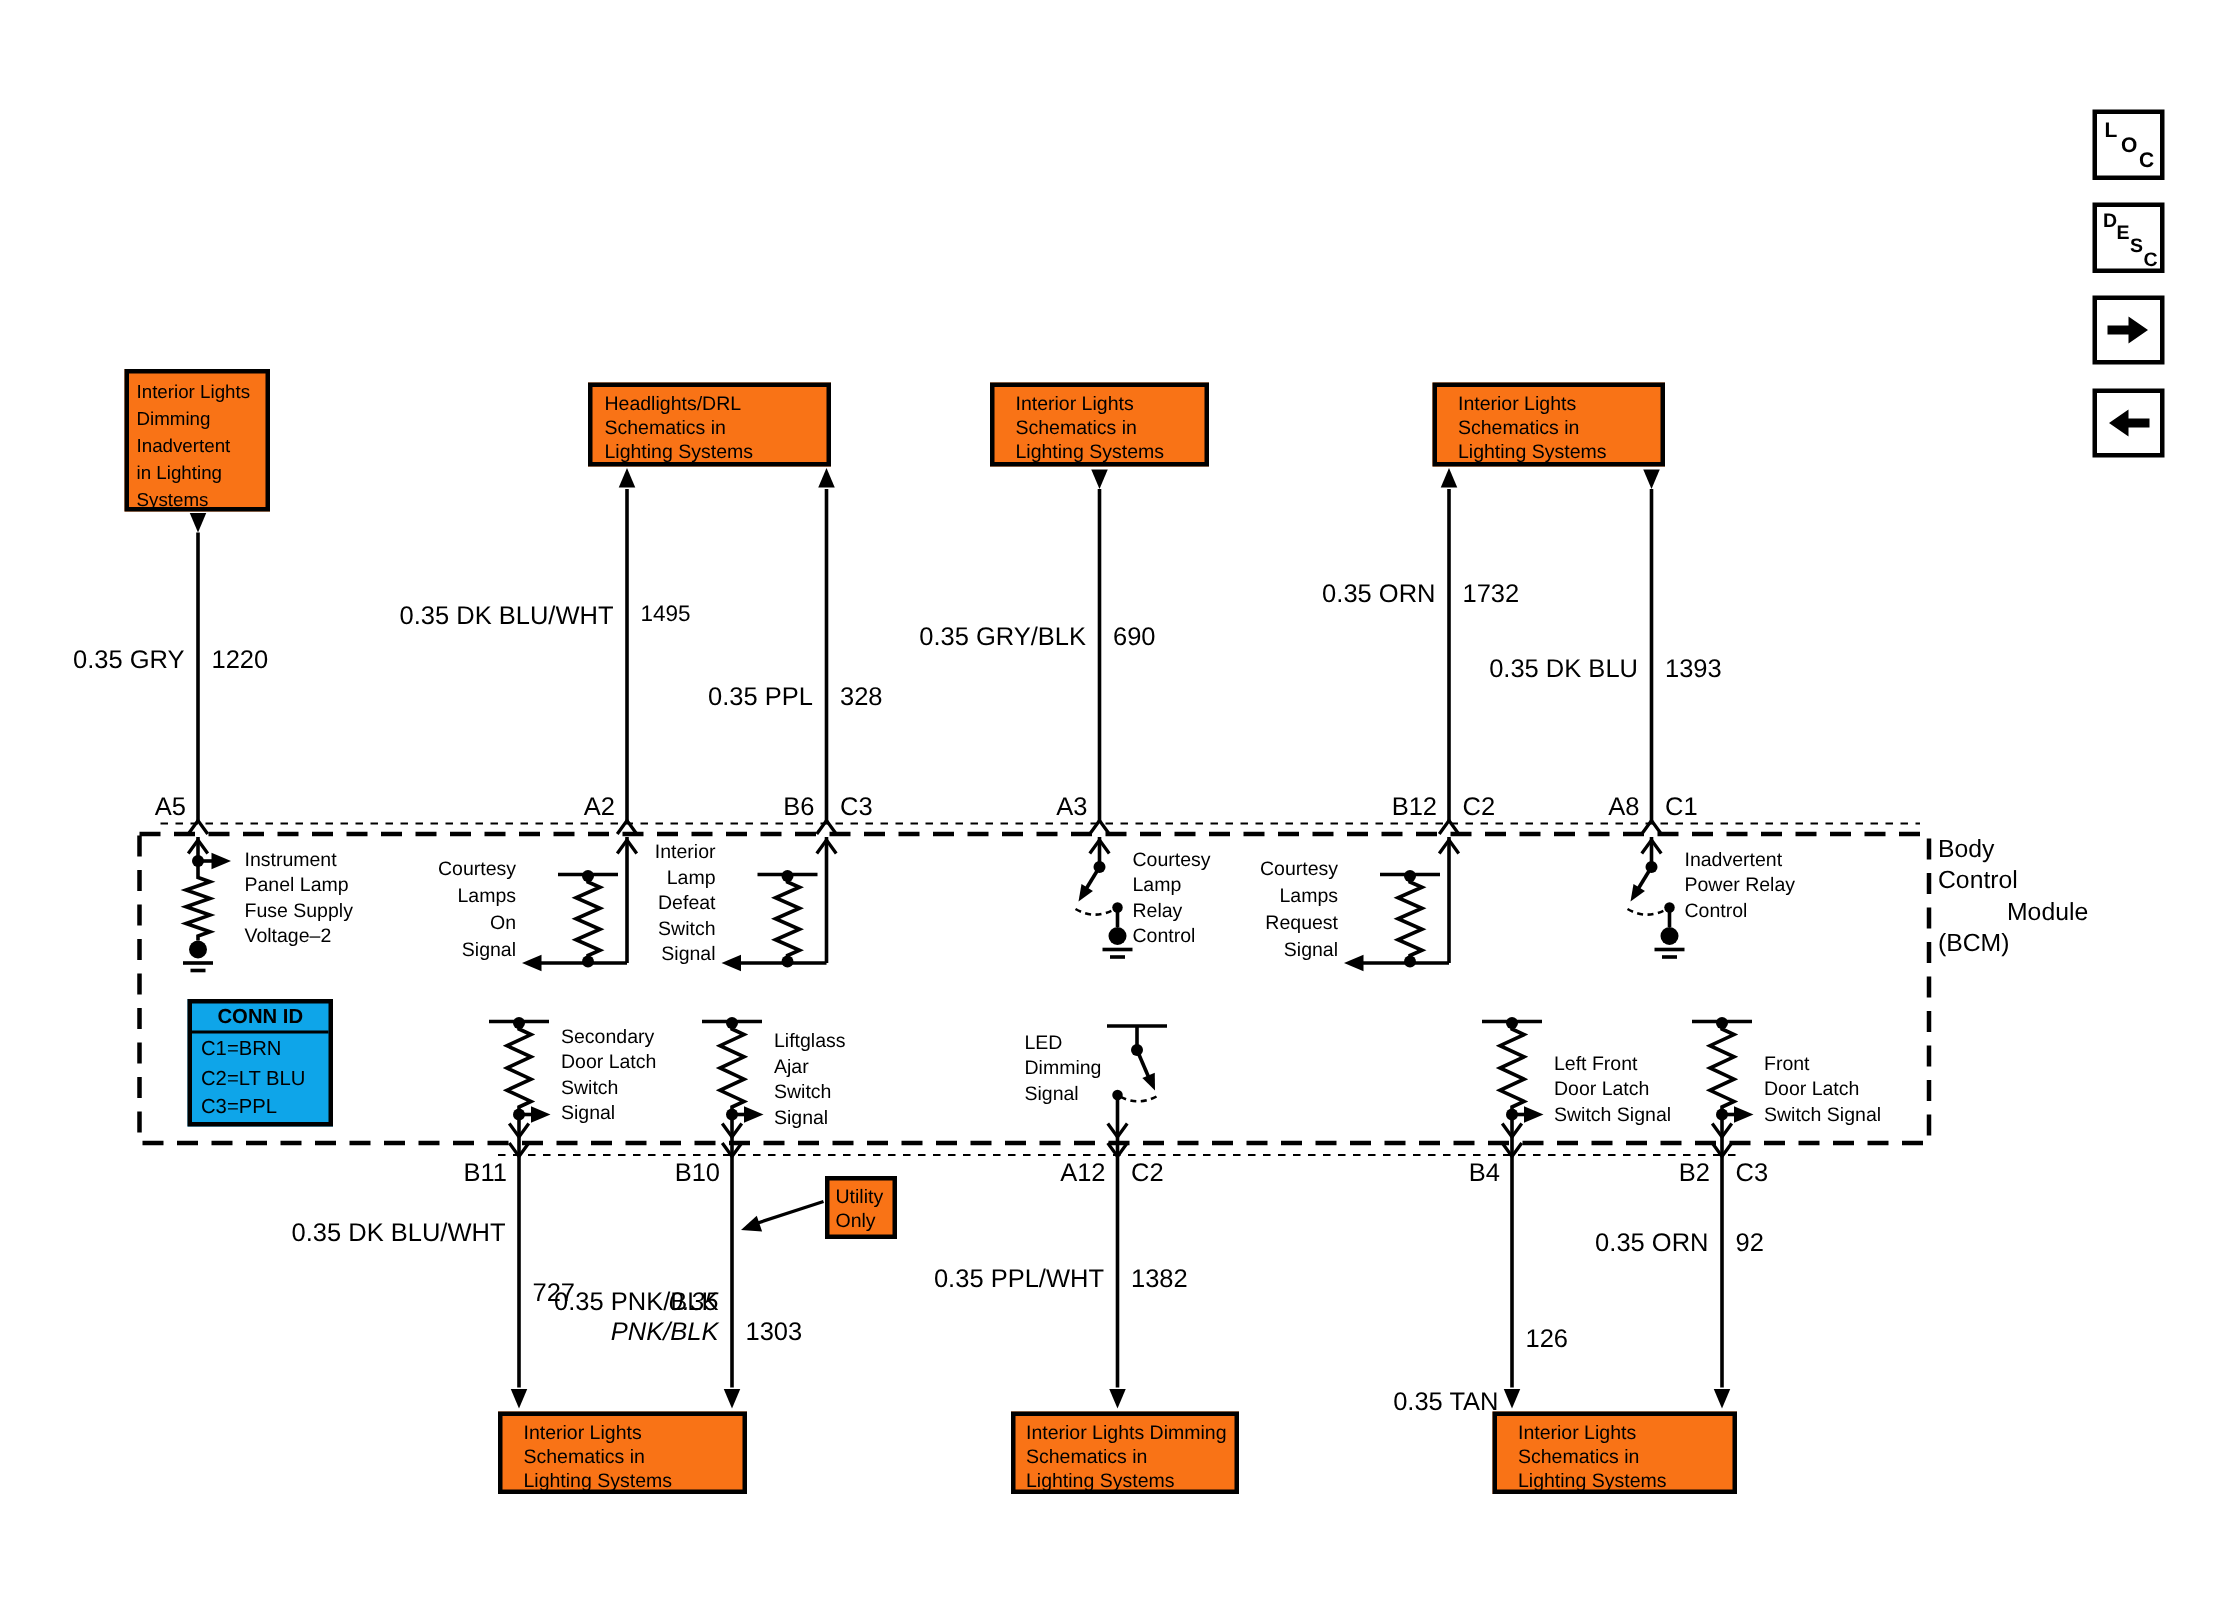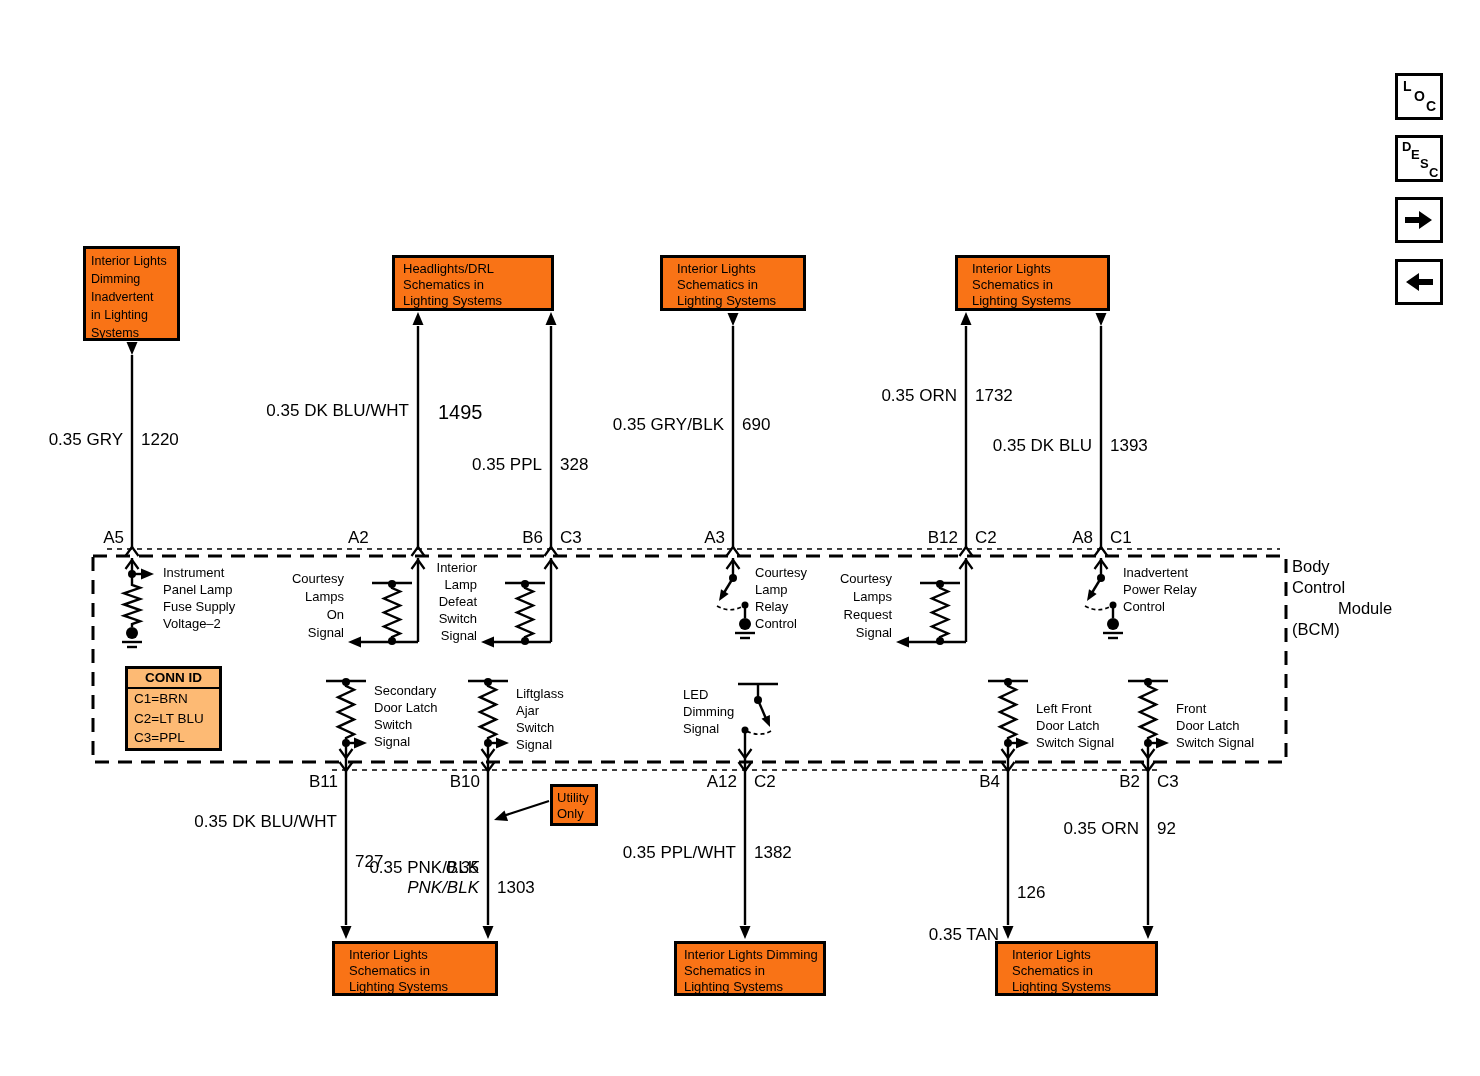--- a/index.html
+++ b/index.html
@@ -5,21 +5,21 @@
   html,body{margin:0;padding:0;background:#fff;}
   #stage{position:relative;width:1480px;height:1076px;background:#fff;overflow:hidden;
          font-family:"Liberation Sans","DejaVu Sans",sans-serif;color:#000;}
   #wires-svg{position:absolute;left:0;top:0;width:1480px;height:1076px;}
   .abs{position:absolute;white-space:nowrap;}
   .refbox{position:absolute;border:3px solid #000;background:#f97316;box-sizing:border-box;
           font-size:13px;line-height:16px;padding-top:3px;}
   .refbox div{white-space:nowrap;}
   .navbtn{position:absolute;border:3px solid #000;background:#fff;box-sizing:border-box;cursor:pointer;}
   .navletter{position:absolute;font-size:14px;font-weight:bold;}
-  .connbox{position:absolute;border:3px solid #000;background:#fdba74;box-sizing:border-box;font-size:13.5px;}
+  .connbox{position:absolute;border:3px solid #000;background:#0ea5e9;box-sizing:border-box;font-size:13.5px;}
   .connhdr{text-align:center;font-weight:bold;border-bottom:2.5px solid #000;padding:1px 0 2px 0;}
   .connrow{padding:1px 0 1px 6px;line-height:17.5px;}
   .pinlabel{font-size:17px;}
 </style>
 </head>
 <body>
 
 <div id="stage">
   <svg id="wires-svg" xmlns="http://www.w3.org/2000/svg">
       <rect x="93" y="556" width="1193" height="206" fill="none" stroke="#000" stroke-width="3" stroke-dasharray="14 9"></rect>
@@ -245,39 +245,39 @@
         <div>Interior Lights Dimming</div>
         <div>Schematics in</div>
         <div>Lighting Systems</div>
       </div>
       <div class="refbox" style="left: 995px; top: 941px; width: 163px; height: 55px; padding-left: 14px; line-height: 16px; font-size: 13px;">
         <div>Interior Lights</div>
         <div>Schematics in</div>
         <div>Lighting Systems</div>
       </div>
       <div class="abs pinlabel" style="left: 62px; top: 528px; width: 62px; text-align: right; font-size: 17px;">A5</div>
-      <div class="abs pinlabel" style="left: 348px; top: 528px; width: 62px; font-size: 17px;">A2</div>
+      <div class="abs pinlabel" style="left: 348px; top: 528px; width: 62px; text-align: right; font-size: 17px;">A2</div>
       <div class="abs pinlabel" style="left: 481px; top: 528px; width: 62px; text-align: right; font-size: 17px;">B6</div>
       <div class="abs pinlabel" style="left: 560px; top: 528px; width: 50px; font-size: 17px;">C3</div>
       <div class="abs pinlabel" style="left: 663px; top: 528px; width: 62px; text-align: right; font-size: 17px;">A3</div>
       <div class="abs pinlabel" style="left: 896px; top: 528px; width: 62px; text-align: right; font-size: 17px;">B12</div>
       <div class="abs pinlabel" style="left: 975px; top: 528px; width: 50px; font-size: 17px;">C2</div>
       <div class="abs pinlabel" style="left: 1031px; top: 528px; width: 62px; text-align: right; font-size: 17px;">A8</div>
       <div class="abs pinlabel" style="left: 1110px; top: 528px; width: 50px; font-size: 17px;">C1</div>
       <div class="abs pinlabel" style="left: 276px; top: 772px; width: 62px; text-align: right; font-size: 17px;">B11</div>
       <div class="abs pinlabel" style="left: 418px; top: 772px; width: 62px; text-align: right; font-size: 17px;">B10</div>
       <div class="abs pinlabel" style="left: 675px; top: 772px; width: 62px; text-align: right; font-size: 17px;">A12</div>
       <div class="abs pinlabel" style="left: 754px; top: 772px; width: 50px; font-size: 17px;">C2</div>
       <div class="abs pinlabel" style="left: 938px; top: 772px; width: 62px; text-align: right; font-size: 17px;">B4</div>
       <div class="abs pinlabel" style="left: 1078px; top: 772px; width: 62px; text-align: right; font-size: 17px;">B2</div>
       <div class="abs pinlabel" style="left: 1157px; top: 772px; width: 50px; font-size: 17px;">C3</div>
       <div class="abs" style="left: -67px; top: 430px; width: 190px; text-align: right; font-size: 17px;">0.35 GRY</div>
       <div class="abs" style="left: 141px; top: 430px; width: 90px; font-size: 17px;">1220</div>
       <div class="abs" style="left: 219px; top: 401px; width: 190px; text-align: right; font-size: 17px;">0.35 DK BLU/WHT</div>
-      <div class="abs" style="left: 438px; top: 401px; width: 90px; font-size: 20px;">1495</div>
+      <div class="abs" style="left: 427px; top: 401px; width: 90px; font-size: 15px;">1495</div>
       <div class="abs" style="left: 352px; top: 455px; width: 190px; text-align: right; font-size: 17px;">0.35 PPL</div>
       <div class="abs" style="left: 560px; top: 455px; width: 90px; font-size: 17px;">328</div>
       <div class="abs" style="left: 534px; top: 415px; width: 190px; text-align: right; font-size: 17px;">0.35 GRY/BLK</div>
       <div class="abs" style="left: 742px; top: 415px; width: 90px; font-size: 17px;">690</div>
       <div class="abs" style="left: 767px; top: 386px; width: 190px; text-align: right; font-size: 17px;">0.35 ORN</div>
       <div class="abs" style="left: 975px; top: 386px; width: 90px; font-size: 17px;">1732</div>
       <div class="abs" style="left: 902px; top: 436px; width: 190px; text-align: right; font-size: 17px;">0.35 DK BLU</div>
       <div class="abs" style="left: 1110px; top: 436px; width: 90px; font-size: 17px;">1393</div>
       <div class="abs" style="left: 147px; top: 812px; width: 190px; text-align: right; font-size: 17px;">0.35 DK BLU/WHT</div>
       <div class="abs" style="left: 355px; top: 852px; width: 90px; font-size: 17px;">727</div>

